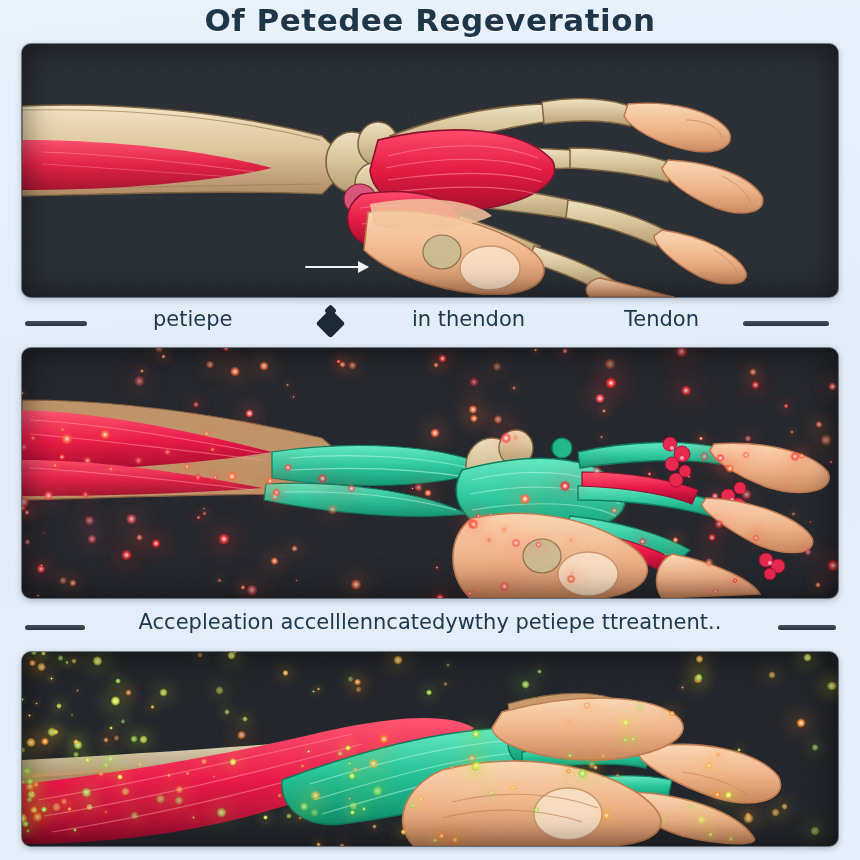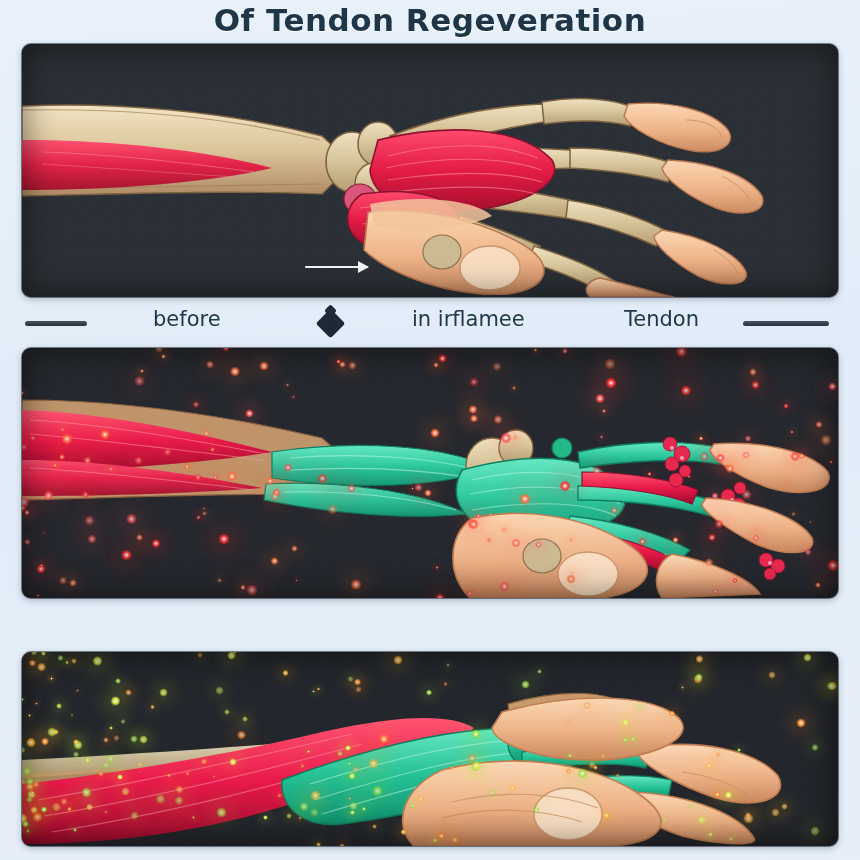--- a/index.html
+++ b/index.html
@@ -104,21 +104,21 @@
 
   
   .sparkles{position:absolute;inset:0;pointer-events:none;}
   .sp{position:absolute;border-radius:50%;}
 </style>
 </head>
 <body>
 
 <div class="page">
 
-  <div class="title">Of Tendon Regeveration</div>
+  <div class="title">Of Petedee Regeveration</div>
 
   <div class="panel" id="panel-1">
     <div class="art">
       <svg class="art-svg" viewBox="0 0 816 253" preserveAspectRatio="none">
         <defs>
           <linearGradient id="boneG1" x1="0" y1="0" x2="0" y2="1">
             <stop offset="0" stop-color="#efe2c1"></stop>
               <stop offset=".45" stop-color="#d8c69c"></stop>
               <stop offset="1" stop-color="#b79f74"></stop>
           </linearGradient>
@@ -719,21 +719,26 @@
         <span class="sp" style="left:466.30255740885474px;top:136.737143960502px;width:6.922009871900082px;height:6.922009871900082px;background:radial-gradient(circle,#fff 0%,#9ede3a 38%,rgba(0,0,0,0) 72%);opacity:0.49;box-shadow:0 0 13.8px #9ede3a;"></span>
         <span class="sp" style="left:396.3154787573732px;top:145.00506892702543px;width:5.499281716626138px;height:5.499281716626138px;background:radial-gradient(circle,#fff 0%,#ffb42e 38%,rgba(0,0,0,0) 72%);opacity:0.74;box-shadow:0 0 11.0px #ffb42e;"></span>
         <span class="sp" style="left:84.24525961347993px;top:102.50476297626737px;width:8.295493652438745px;height:8.295493652438745px;background:radial-gradient(circle,#fff 0%,#9ede3a 38%,rgba(0,0,0,0) 72%);opacity:0.59;box-shadow:0 0 16.6px #9ede3a;"></span>
         <span class="sp" style="left:388.0845910917089px;top:150.8802233737195px;width:5.163192153302953px;height:5.163192153302953px;background:radial-gradient(circle,#fff 0%,#9ede3a 38%,rgba(0,0,0,0) 72%);opacity:0.77;box-shadow:0 0 10.3px #9ede3a;"></span>
       </div>
     <div class="grain"></div>
   </div>
 
   <div class="stage-row">
     <div class="dash left"></div>
-    <div class="stage-label" id="stage-before">before</div>
+    <div class="stage-label" id="stage-before">petiepe</div>
     <div class="diamond"></div>
-    <div class="stage-label" id="stage-inflamed">in irflamee</div>
+    <div class="stage-label" id="stage-inflamed">in thendon</div>
     <div class="stage-label" id="stage-healed">Tendon</div>
     <div class="dash right"></div>
   </div>
 
+  <div class="caption-row">
+    <div class="dash left"></div>
+    <div class="caption-text">Accepleation accelllenncatedywthy petiepe ttreatnent..</div>
+    <div class="dash right"></div>
+  </div>
 
 </div>
 
 </body></html>

